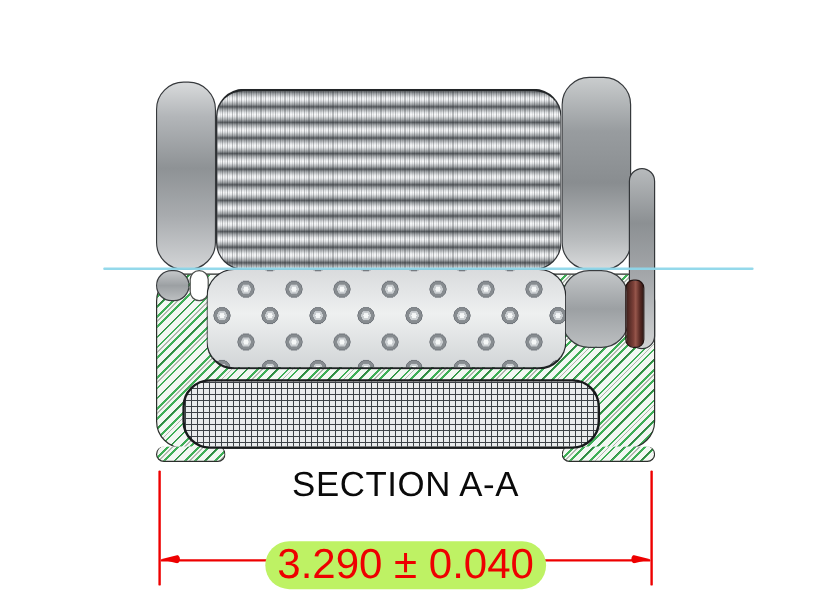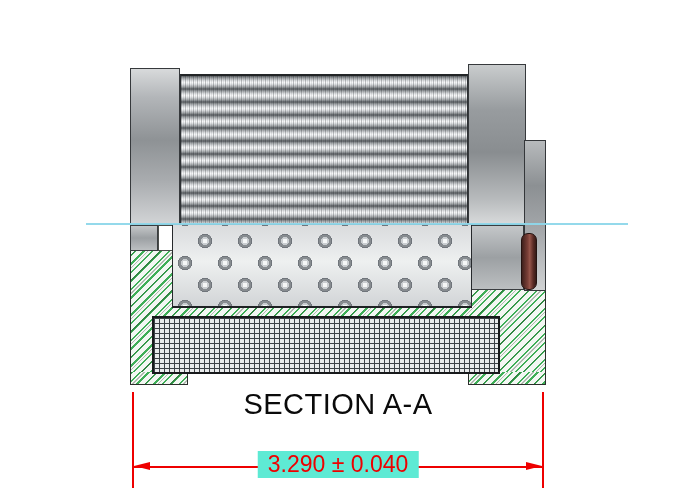--- a/index.html
+++ b/index.html
@@ -1,15 +1,15 @@
 <!DOCTYPE html>
 <html style="--dimension-red: #ee0000; --hatch-green: #3fae57; --centerline-blue: #8ed7ea; --seal-maroon: #7c4038; --mesh-dark: #3c4146; --metal-gray: #9a9ea1;"><head>
 <meta charset="utf-8">
 <style>
-  * { box-sizing: border-box; margin: 0; padding: 0; }
+  * { box-sizing: border-box; margin: 0; padding: 0; border-radius: 23px; }
   html,body { background:#ffffff; }
   .canvas {
     position: relative;
     width: 692px;
     height: 500px;
     background: #ffffff;
     overflow: hidden;
     font-family: "Liberation Sans", sans-serif;
   }
   .abs { position: absolute; }
@@ -95,23 +95,23 @@
     transform:translateX(-50%);
   }
   .dim-red { background: var(--dimension-red,#ee0000); }
   .ext-line { width:1.5px; height:96px; }
   .dim-line { height:1.5px; }
   .arrow { width:0; height:0; }
   .arrow-left  { border-top:4.5px solid transparent; border-bottom:4.5px solid transparent; border-right:16px solid var(--dimension-red,#ee0000); }
   .arrow-right { border-top:4.5px solid transparent; border-bottom:4.5px solid transparent; border-left:16px solid var(--dimension-red,#ee0000); }
   .dim-text {
     color: var(--dimension-red,#ee0000);
-    font-size:23px;
+    font-size:35px;
     white-space:nowrap;
-    background:#5eead4;
+    background:#bef264;
     padding:0 10px;
     transform:translateX(-50%);
   }
 </style>
 </head>
 <body>
 
 <div class="canvas">
 
   <div class="abs hatch" style="left:130px; top:228px; width:416px; height:146px;"></div>

